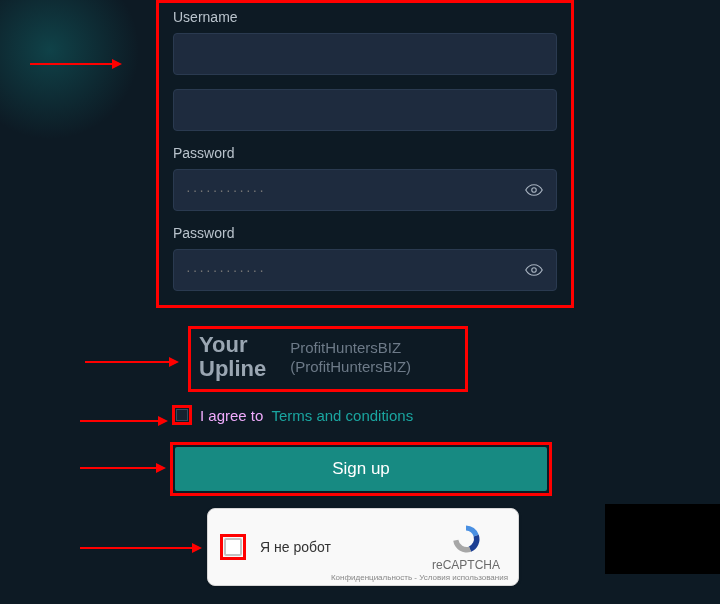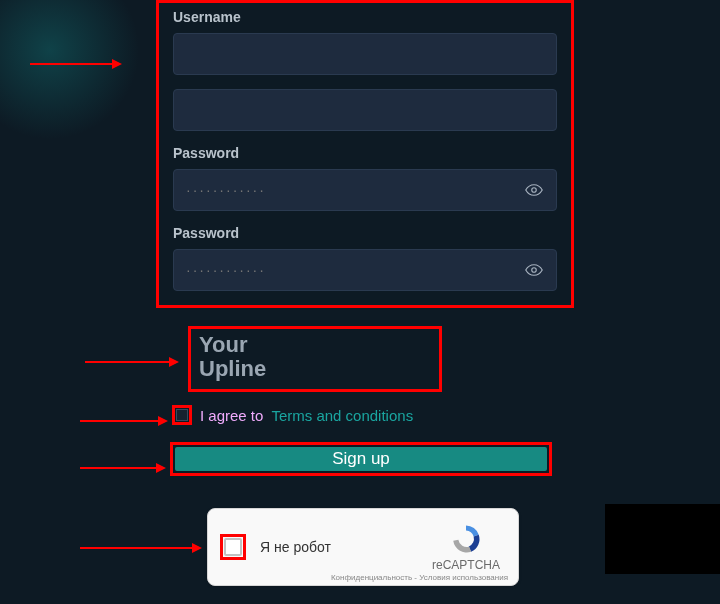--- a/index.html
+++ b/index.html
@@ -35,21 +35,20 @@
     width: 418px;
     border: 3px solid #f00;
     padding: 6px 14px 10px 14px;
   }
   .field { margin-bottom: 14px; }
   .field-label {
     color: #b9c3cc;
     font-size: 14px;
     margin-bottom: 8px;
     display: block;
-    font-weight: bold;
   }
   .input-shell {
     background: #1e2b3e;
     border: 1px solid #2a3a50;
     border-radius: 4px;
     height: 42px;
     display: flex;
     align-items: center;
     padding: 0 12px;
     color: #8896a6;
@@ -67,21 +66,21 @@
     width: 20px; height: 20px;
     display: flex; align-items: center; justify-content: center;
     cursor: pointer;
   }
   .eye svg { width: 18px; height: 18px; stroke: #a8b3c0; fill: none; }
 
   .upline-box {
     position: absolute;
     left: 188px;
     top: 326px;
-    width: 254px;
+    width: 280px;
     border: 3px solid #f00;
     padding: 4px 8px 8px 8px;
     display: flex;
     gap: 24px;
     align-items: center;
   }
   .upline-title {
     color: #9aa6b2;
     font-size: 22px;
     font-weight: 600;
@@ -117,21 +116,21 @@
   .signup-wrap {
     position: absolute;
     left: 170px;
     top: 442px;
     width: 382px;
     border: 3px solid #f00;
     padding: 2px;
   }
   .signup-btn {
     width: 100%;
-    height: 24px;
+    height: 44px;
     background: #178a82;
     color: #fff;
     border: none;
     font-size: 17px;
     font-weight: 500;
     cursor: pointer;
     border-radius: 2px;
   }
 
   .captcha {
@@ -268,21 +267,22 @@
   </div>
 
 </div>
 
 <div class="upline-box">
   <div class="upline-title">
     <span>Your</span><br>
     <span>Upline</span>
   </div>
   <div class="upline-value">
-    <br>
+    <span>ProfitHuntersBIZ</span><br>
+    <span>(ProfitHuntersBIZ)</span>
   </div>
 </div>
 
 <div class="terms-row">
   <div class="checkbox-outline">
     <div class="checkbox-inner"></div>
   </div>
   <span class="terms-text">I agree to </span>
   <a href="#" class="terms-link">Terms and conditions</a>
 </div>

